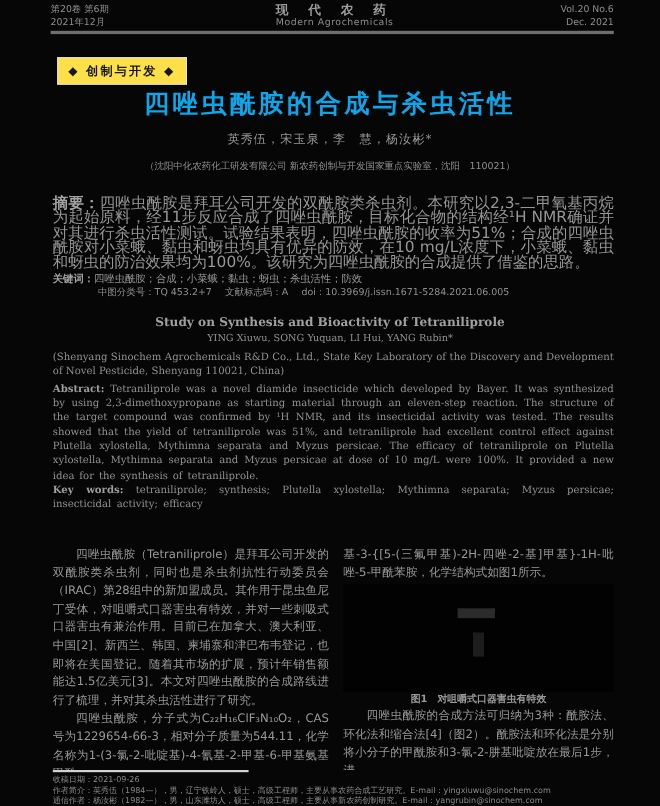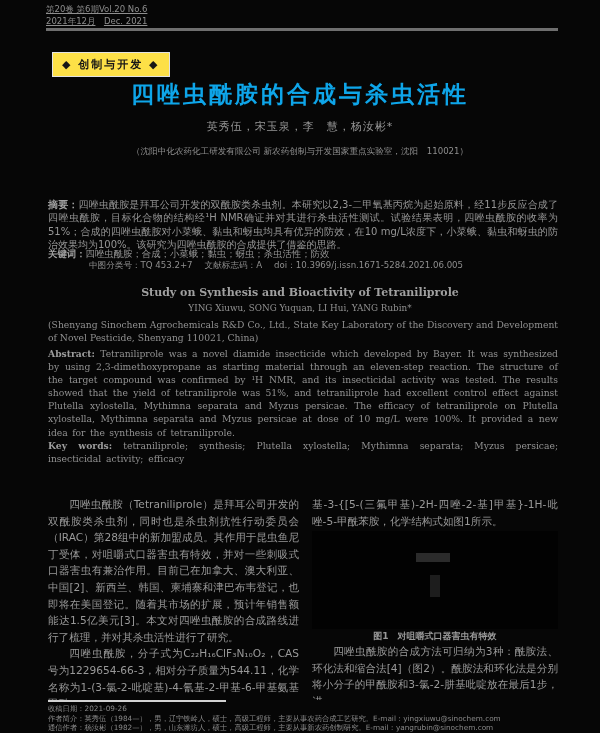--- a/index.html
+++ b/index.html
@@ -7,36 +7,36 @@
     width:600px;height:733px;
     background:#060606;
     position:relative;
     overflow:hidden;
     font-family:"DejaVu Sans","Liberation Sans",sans-serif;
     color:#9a9a9a;
     -webkit-font-smoothing:antialiased;
   }
   .abs{position:absolute;}
   
-  .hdr{top:4px;left:46px;width:512px;display:flex;justify-content:flex-start;font-size:8.5px;line-height:11.5px;color:#8e8e8e;text-decoration:underline;}
+  .hdr{top:4px;left:46px;width:512px;display:flex;justify-content:space-between;font-size:8.5px;line-height:11.5px;color:#8e8e8e;}
   .hdr-left{text-align:left;}
   .hdr-center{text-align:center;}
   .hdr-right{text-align:right;}
   .journal-cn{font-size:11.5px;letter-spacing:7px;color:#9c9c9c;font-weight:bold;}
   .journal-en{font-size:8.5px;letter-spacing:.5px;}
   .hdr-rule{top:28px;left:46px;width:512px;height:2.5px;background:#6e6e6e;}
   
   .badge{top:52px;left:52px;background:#c9c9c9;color:#161616;font-size:11px;font-weight:bold;
          padding:4px 9px;letter-spacing:2px;border:1px solid #e2e2e2;}
   
   .title-cn{top:79px;left:0;width:600px;text-align:center;font-size:23px;font-weight:bold;letter-spacing:3px;color:#c0402a;}
   .authors-cn{top:119px;left:0;width:600px;text-align:center;font-size:11px;color:#989898;letter-spacing:1px;}
   .affil-cn{top:146px;left:0;width:600px;text-align:center;font-size:8.6px;color:#8f8f8f;}
   
-  .abstract-cn{top:179px;left:48px;width:510px;font-size:10px;line-height:13.4px;text-align:justify;color:#969696;margin-top:19px;}
+  .abstract-cn{top:179px;left:48px;width:510px;font-size:14px;line-height:13.4px;text-align:justify;color:#969696;}
   .abstract-cn .lbl,.kw-cn .lbl{font-weight:bold;color:#a2a2a2;}
   .kw-cn{top:247px;left:48px;width:510px;font-size:9.4px;line-height:13.4px;text-align:justify;color:#969696;}
   .clc-line{top:260px;left:48px;width:510px;font-size:8.6px;color:#8f8f8f;display:flex;gap:12px;white-space:nowrap;margin-left:41px;}
   
   .serif{font-family:"DejaVu Serif","Liberation Serif",serif;}
   .title-en{top:286px;left:0;width:600px;text-align:center;font-size:11px;font-weight:bold;color:#a0a0a0;}
   .authors-en{top:303px;left:0;width:600px;text-align:center;font-size:8.8px;color:#919191;}
   .affil-en{top:318px;left:48px;width:510px;font-size:9.2px;line-height:13px;text-align:justify;color:#919191;}
   .abstract-en{top:347px;left:48px;width:510px;font-size:9.2px;line-height:13.1px;text-align:justify;color:#929292;word-spacing:1.5px;}
   .abstract-en .lbl,.kw-en .lbl{font-weight:bold;color:#9d9d9d;margin-top:28px;}
@@ -57,20 +57,24 @@
   .footnote{top:704px;left:48px;width:516px;font-size:7.3px;line-height:9.5px;color:#8a8a8a;white-space:nowrap;overflow:hidden;}
   .footnote div{overflow:hidden;text-overflow:clip;}
 </style>
 </head>
 <body style="background: rgb(6, 6, 6);">
 
 <div class="abs hdr">
   <div class="hdr-left">
     <div>第20卷 第6期</div>
     <div>2021年12月</div>
+  </div>
+  <div class="hdr-center">
+    <div class="journal-cn">现 代 农 药</div>
+    <div class="journal-en">Modern Agrochemicals</div>
   </div>
   <div class="hdr-right">
     <div>Vol.20 No.6</div>
     <div>Dec. 2021</div>
   </div>
 </div>
 <div class="abs hdr-rule"></div>
 
 <div class="abs badge" style="background: #fde047;">◆ 创制与开发 ◆</div>
 

